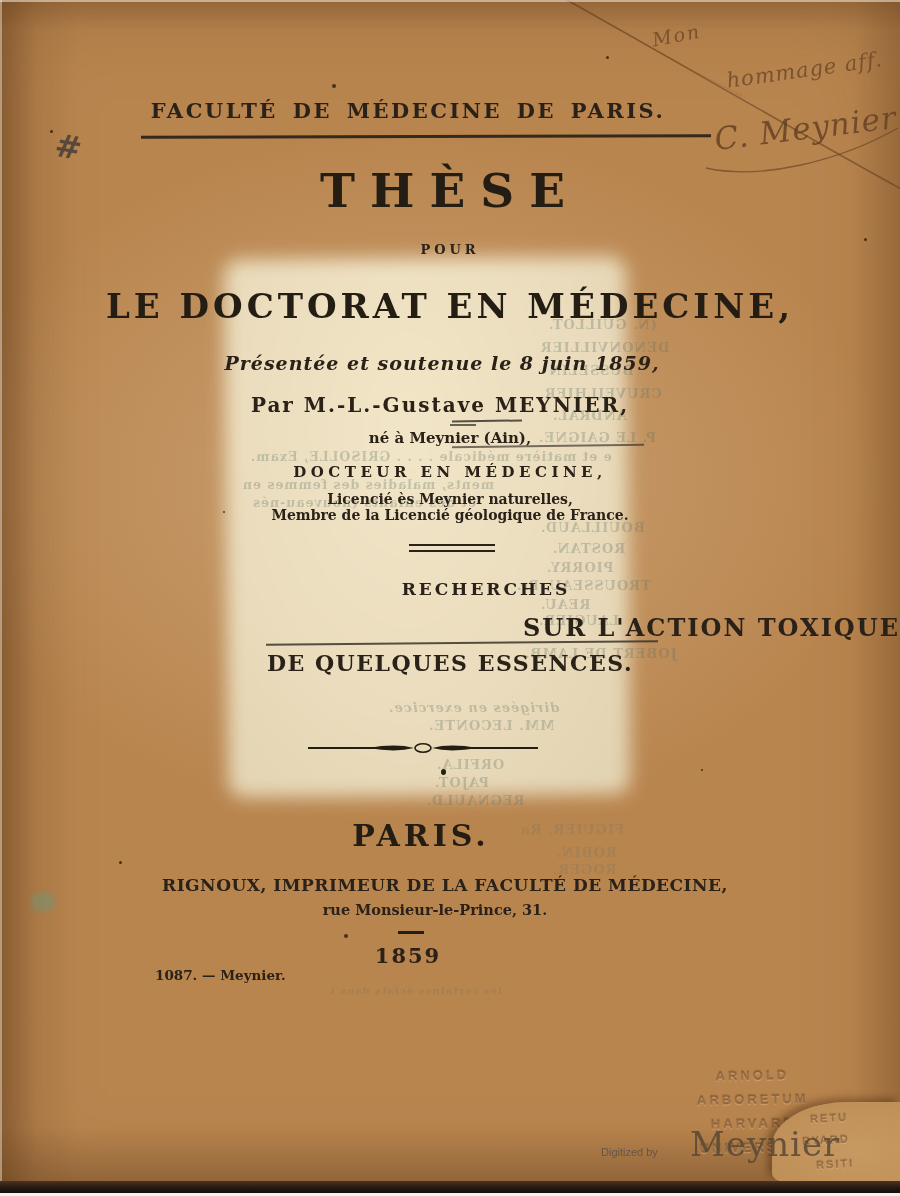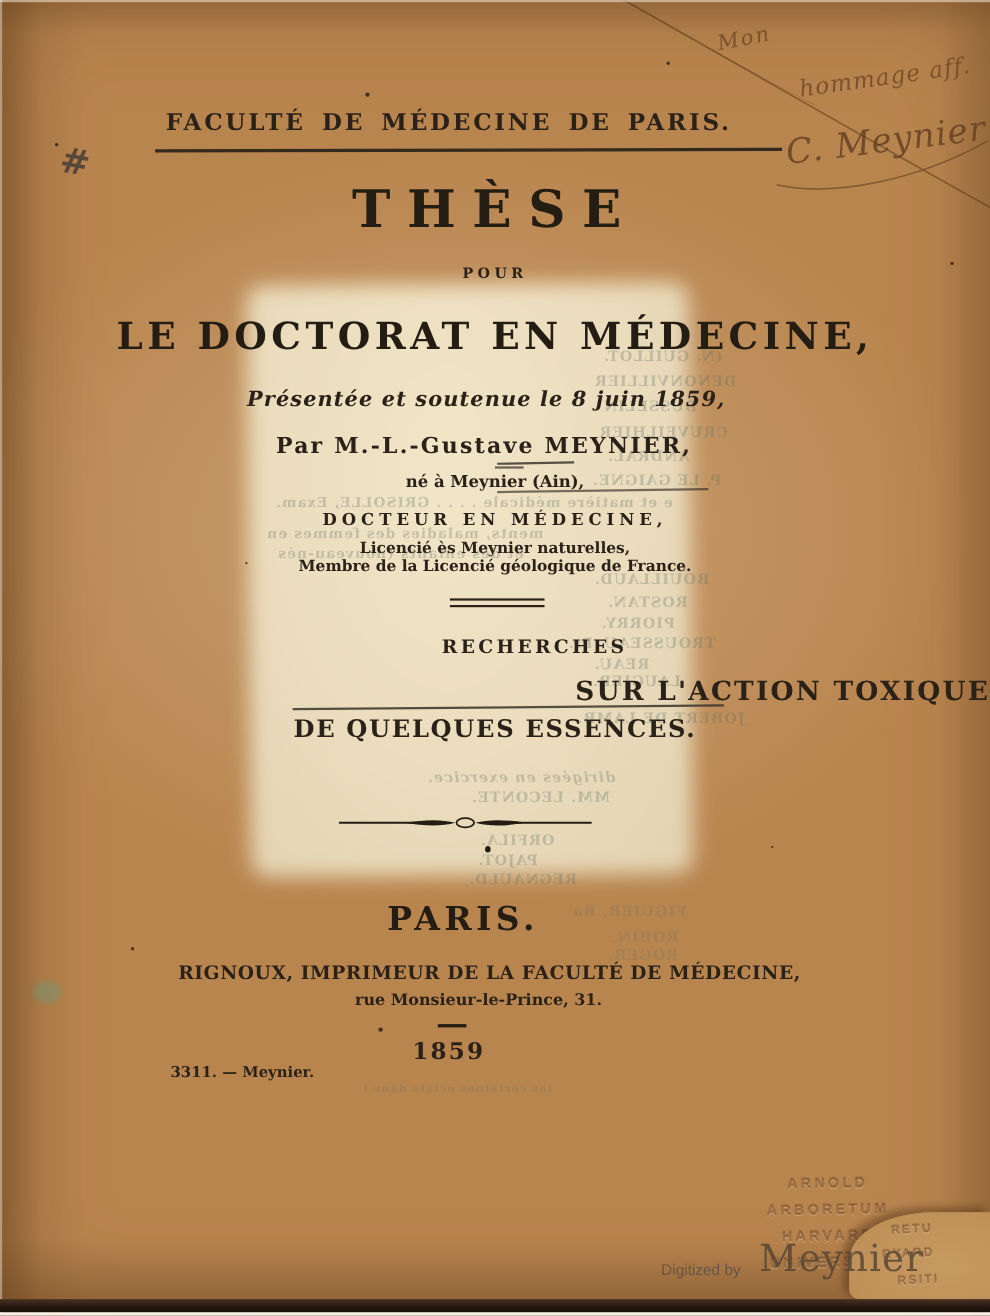--- a/index.html
+++ b/index.html
@@ -67,21 +67,21 @@
   
   .hand{position:absolute;font-style:italic;color:rgba(112,74,40,0.85);white-space:nowrap;}
   .hw-mon{left:652px;top:24px;font-size:19px;transform:rotate(-11deg);letter-spacing:2px;}
   .hw-dedic{left:726px;top:58px;font-size:21px;transform:rotate(-8deg);letter-spacing:1px;}
   .hw-sig{left:714px;top:110px;font-size:31px;transform:rotate(-7deg);letter-spacing:1px;color:rgba(106,70,38,0.9);}
   .pencil-hash{left:55px;top:128px;font-size:32px;font-style:italic;transform:rotate(10deg);color:rgba(72,62,55,0.85);font-weight:bold;}
   
   .emboss{position:absolute;font-family:"Liberation Sans",sans-serif;font-weight:bold;letter-spacing:3px;
     color:rgba(112,70,35,0.45);text-shadow:0 1px 1px rgba(240,205,160,0.45),0 -1px 1px rgba(70,40,15,0.30);}
   .stamp{left:648px;top:1064px;width:210px;text-align:center;font-size:13px;line-height:24px;transform:rotate(-1deg);}
-  .digitized{left:601px;top:1146px;font-family:"Liberation Sans",sans-serif;font-size:14px;color:rgba(96,82,70,0.9);}
+  .digitized{left:601px;top:1146px;font-family:"Liberation Sans",sans-serif;font-size:11px;color:rgba(96,82,70,0.9);}
   .google{left:690px;top:1124px;font-size:34px;color:rgba(88,70,52,0.85);letter-spacing:1px;}
   .fold{left:772px;top:1102px;width:128px;height:80px;
     background:radial-gradient(ellipse at 70% 60%, #c79a62, #bd8c55);
     border-radius:60% 0 0 10% / 55% 0 0 12%;
     box-shadow:-5px -4px 7px rgba(60,32,12,0.38);}
   .fold .emboss{position:absolute;font-size:11px;letter-spacing:2px;transform:rotate(-3deg);}
   .ce0{left:38px;top:10px;} .ce1{left:30px;top:32px;} .ce2{left:44px;top:56px;}
   
   .bottom-bar{left:0;top:1181px;width:900px;height:12px;background:linear-gradient(180deg,#4a3322,#241710 60%,#17100b);}
   .bottom-white{left:0;top:1193px;width:900px;height:3px;background:#f4f1e9;}
@@ -161,21 +161,21 @@
       <line x1="140" y1="7" x2="230" y2="7" stroke="#241d13" stroke-width="1.8"></line>
     </svg>
   </div>
   <div class="abs inkdot"></div>
 
   <div class="abs ctr city">PARIS.</div>
   <div class="abs ctr printer">RIGNOUX, IMPRIMEUR DE LA FACULTÉ DE MÉDECINE,</div>
   <div class="abs ctr printaddr">rue Monsieur-le-Prince, 31.</div>
   <div class="abs yeardash"></div>
   <div class="abs ctr year">1859</div>
-  <div class="abs footnote">3311. — Meynier.</div>
+  <div class="abs footnote">1087. — Meynier.</div>
 
   <div class="hand hw-mon">Mon</div>
   <div class="hand hw-dedic">hommage aff.</div>
   <div class="hand hw-sig">C. Meynier</div>
   <div class="abs pencil-hash">#</div>
 
   <svg class="overlay" width="900" height="1196" viewBox="0 0 900 1196">
     <path d="M560,-4 C660,52 780,122 910,194" fill="none" stroke="rgba(92,60,28,0.55)" stroke-width="1.6"></path>
     <path d="M560,-4 C636,40 694,72 742,96" fill="none" stroke="rgba(92,60,28,0.25)" stroke-width="0.8"></path>
     <path d="M706,168 C760,180 838,162 898,128" fill="none" stroke="rgba(106,70,38,0.7)" stroke-width="1.4"></path>

